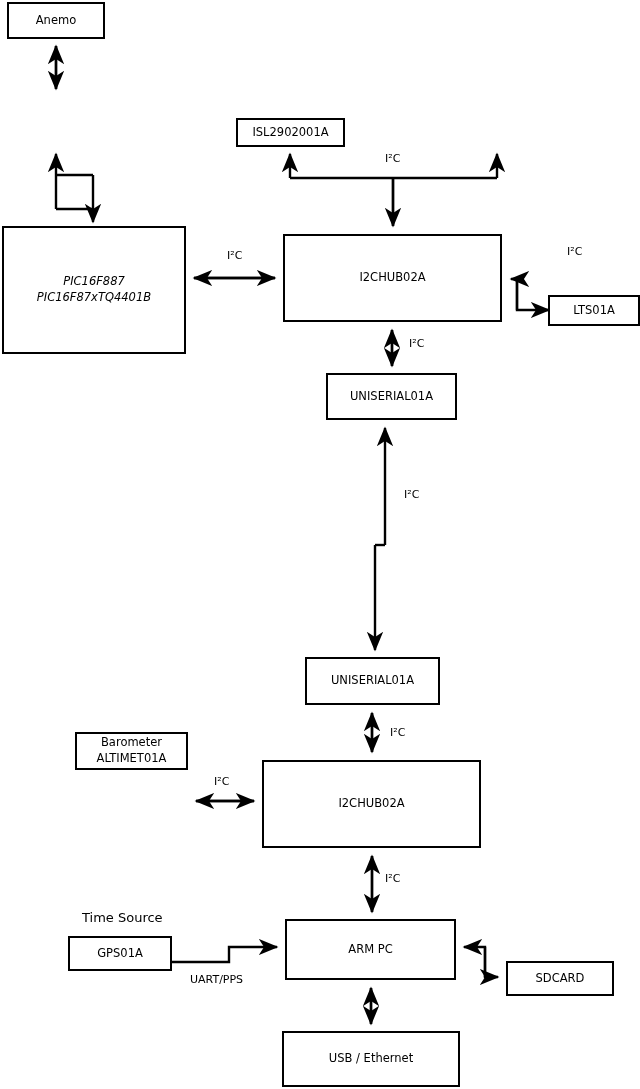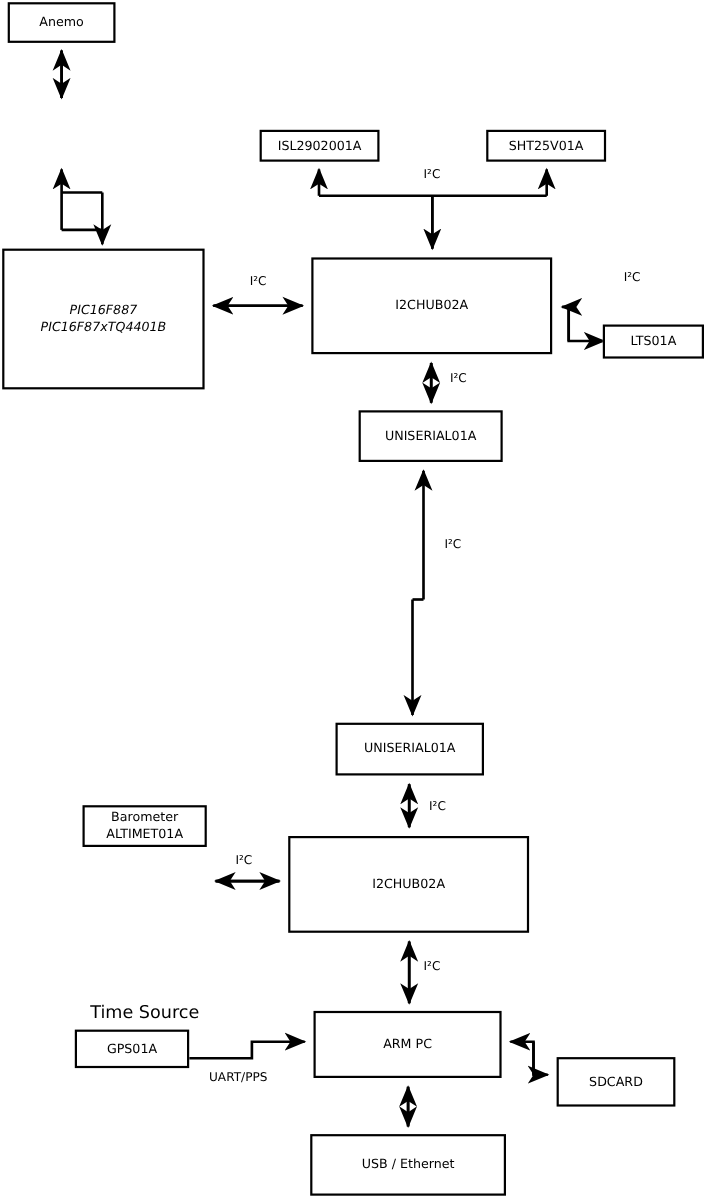--- a/index.html
+++ b/index.html
@@ -41,21 +41,21 @@
     position: absolute;
     color: #000000;
     font-size: 11px;
     white-space: nowrap;
     z-index: 4;
     text-align: right;
   }
   .free-label {
     position: absolute;
     color: #000000;
-    font-size: 16px;
+    font-size: 13px;
     white-space: nowrap;
     z-index: 4;
   }
 </style>
 </head>
 <body>
 
 <div id="diagram-root">
 
   <svg id="wires" viewBox="0 0 640 1089" width="640" height="1089" xmlns="http://www.w3.org/2000/svg">
@@ -122,23 +122,20 @@
 
   <div class="node" style="left:2px;top:226px;width:184px;height:128px;font-style:italic;">
     <span>PIC16F887
 PIC16F87xTQ4401B</span>
   </div>
 
   <div class="node" style="left:236px;top:118px;width:109px;height:29px;">
     <span>ISL2902001A</span>
   </div>
 
-  <div class="node" style="left:442px;top:118px;width:109px;height:29px;">
-    <span>SHT25V01A</span>
-  </div>
 
   <div class="node" style="left:283px;top:234px;width:219px;height:88px;">
     <span>I2CHUB02A</span>
   </div>
 
   <div class="node" style="left:548px;top:295px;width:92px;height:31px;">
     <span>LTS01A</span>
   </div>
 
   <div class="node" style="left:326px;top:373px;width:131px;height:47px;">
@@ -159,21 +156,21 @@
   </div>
 
   <div class="node" style="left:285px;top:919px;width:171px;height:61px;">
     <span>ARM PC</span>
   </div>
 
   <div class="node" style="left:68px;top:936px;width:104px;height:35px;">
     <span>GPS01A</span>
   </div>
 
-  <div class="node" style="left:506px;top:961px;width:108px;height:45px;">
+  <div class="node" style="left:506px;top:961px;width:108px;height:35px;">
     <span>SDCARD</span>
   </div>
 
   <div class="node" style="left:282px;top:1031px;width:178px;height:56px;">
     <span>USB / Ethernet</span>
   </div>
 
   <div class="free-label" style="left:82px;top:910px;">Time Source</div>
 
   <div class="edge-label" style="left:227px;top:249px;">I²C</div>

